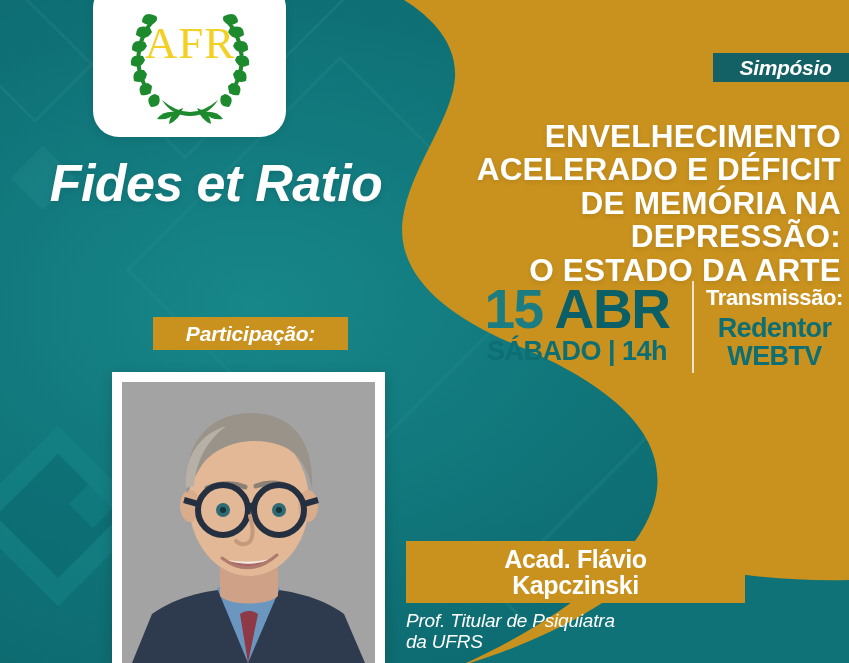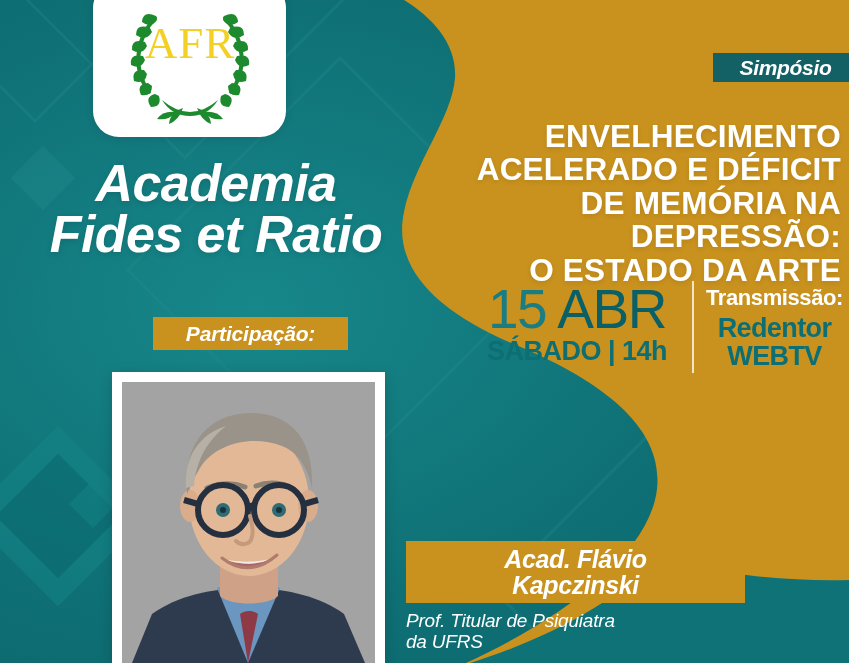--- a/index.html
+++ b/index.html
@@ -100,21 +100,21 @@
     margin-top:24px;
   }
   .main-title span{display:block;white-space:nowrap;}
 
   
   .date-block{
     position:absolute;left:462px;top:282px;width:230px;
     text-align:center;
   }
   .date-main{
-    font-weight:normal;font-size:55px;line-height:1;
+    font-weight:bold;font-size:55px;line-height:1;
     letter-spacing:-1.4px;color:#0D6E73;
   }
   .date-main .d-num{color:#1B7D82;}
   .date-main .d-mon{color:#0B5F66;}
   .date-sub{
     margin-top:1px;
     font-weight:bold;font-size:27px;line-height:1;
     letter-spacing:-0.5px;color:#0D6E73;
   }
 
@@ -143,21 +143,21 @@
   
   .speaker-bar{
     position:absolute;left:406px;top:541px;
     width:339px;height:62px;
     background:#C9921E;
     display:flex;flex-direction:column;
     align-items:center;justify-content:center;
     color:#ffffff;font-weight:bold;font-size:25px;
     line-height:1.06;letter-spacing:-0.4px;
   }
-  .speaker-bar span{display:block;font-style:italic;}
+  .speaker-bar span{display:block;}
   .speaker-role{
     position:absolute;left:406px;top:611px;width:339px;
     text-align:left;
     color:#ffffff;font-style:italic;font-weight:normal;
     font-size:19px;line-height:1.1;letter-spacing:-0.2px;
   }
   .speaker-role span{display:block;}
 </style>
 </head>
 <body>
@@ -240,21 +240,20 @@
         <path d="M62 116 q -9 9 -20 7 q 6 -9 20 -7 Z"></path>
         <path d="M88 116 q 9 9 20 7 q -6 -9 -20 -7 Z"></path>
         <path d="M68 112 q -4 12 -14 16 q 1 -12 14 -16 Z"></path>
         <path d="M82 112 q 4 12 14 16 q -1 -12 -14 -16 Z"></path>
       </g>
       <text x="75" y="62" text-anchor="middle" font-family="Liberation Serif, serif" font-size="45" fill="#F2D024" letter-spacing="1">AFR</text>
     </svg>
   </div>
 
   <div class="academy-name">
-    <span>Academia</span>
     <span class="l2">Fides et Ratio</span>
   </div>
 
   <div class="participacao">
     <span>Participação:</span>
   </div>
 
   <div class="portrait-frame">
     <div class="portrait-inner">
       <svg viewBox="0 0 253 281" preserveAspectRatio="xMidYMid slice" aria-hidden="true">

